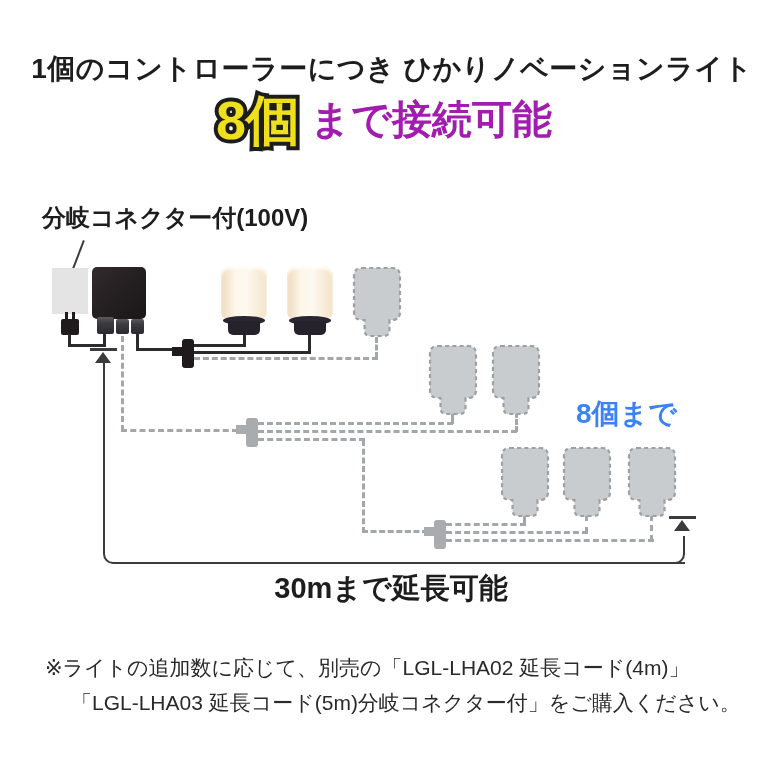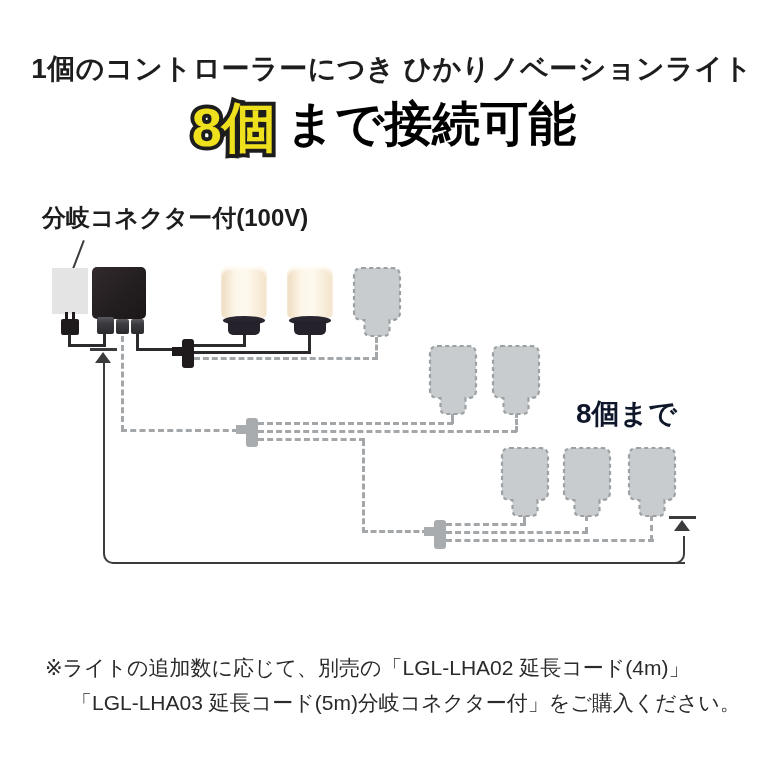--- a/index.html
+++ b/index.html
@@ -17,25 +17,25 @@
   .hl2{
     position:absolute;left:0;top:92px;width:768px;text-align:center;white-space:nowrap;
   }
   .hl-num{position:relative;display:inline-block;font-size:54px;font-weight:800;line-height:1.05;vertical-align:-6px;margin-right:10px;}
   .hl-num .stroke{
     position:absolute;left:0;top:0;color:#1d1d1d;
     -webkit-text-stroke:8px #1d1d1d;
     text-shadow:-2px -2px 0 #1d1d1d,2px -2px 0 #1d1d1d,-2px 2px 0 #1d1d1d,2px 2px 0 #1d1d1d,0 3px 0 #1d1d1d,0 -3px 0 #1d1d1d,3px 0 0 #1d1d1d,-3px 0 0 #1d1d1d;
   }
   .hl-num .fill{position:relative;color:#efe01e;}
-  .hl-rest{font-size:48px;font-weight:800;color:#000000;}
+  .hl-rest{font-size:40px;font-weight:800;color:#a21caf;}
 
   
   .outlet-label{position:absolute;left:42px;top:202px;font-size:24px;font-weight:800;color:#1d1d1d;white-space:nowrap;}
-  .max-label{position:absolute;left:576px;top:395px;font-size:28px;font-weight:800;color:#0f172a;white-space:nowrap;}
+  .max-label{position:absolute;left:576px;top:395px;font-size:28px;font-weight:800;color:#3b82f6;white-space:nowrap;}
   .ext-label{position:absolute;left:251px;top:569px;width:280px;text-align:center;font-size:29px;font-weight:800;color:#1d1d1d;white-space:nowrap;}
   .leader{position:absolute;left:75px;top:239px;width:2px;height:44px;background:#3c3c3e;transform:rotate(21deg);}
 
   
   .outlet{position:absolute;left:52px;top:268px;width:36px;height:46px;background:#e4e4e5;}
   .controller{
     position:absolute;left:92px;top:267px;width:54px;height:52px;border-radius:5px;
     background:linear-gradient(135deg,#332b2e 0%,#231e20 55%,#1b1719 100%);
   }
   .connector{position:absolute;border-radius:2px;background:linear-gradient(180deg,#5a5a5e 0%,#3c3c40 35%,#2a2a2e 100%);}
@@ -172,19 +172,20 @@
     </svg>
 
   <div class="abs m-line m-main"></div>
   <div class="abs m-line m-corner"></div>
   <div class="m-bar" style="left:90px;top:348px;"></div>
   <div class="m-arrow" style="left:95px;top:352px;"></div>
   <div class="m-bar" style="left:669px;top:516px;"></div>
   <div class="m-arrow" style="left:674px;top:520px;"></div>
 
   <div class="max-label">8個まで</div>
+  <div class="ext-label">30mまで延長可能</div>
 
   <div class="footnote">
     <div class="fn1">※ライトの追加数に応じて、別売の「LGL-LHA02 延長コード(4m)」</div>
     <div class="fn2">「LGL-LHA03 延長コード(5m)分岐コネクター付」をご購入ください。</div>
   </div>
 
 </div>
 
 </body></html>

